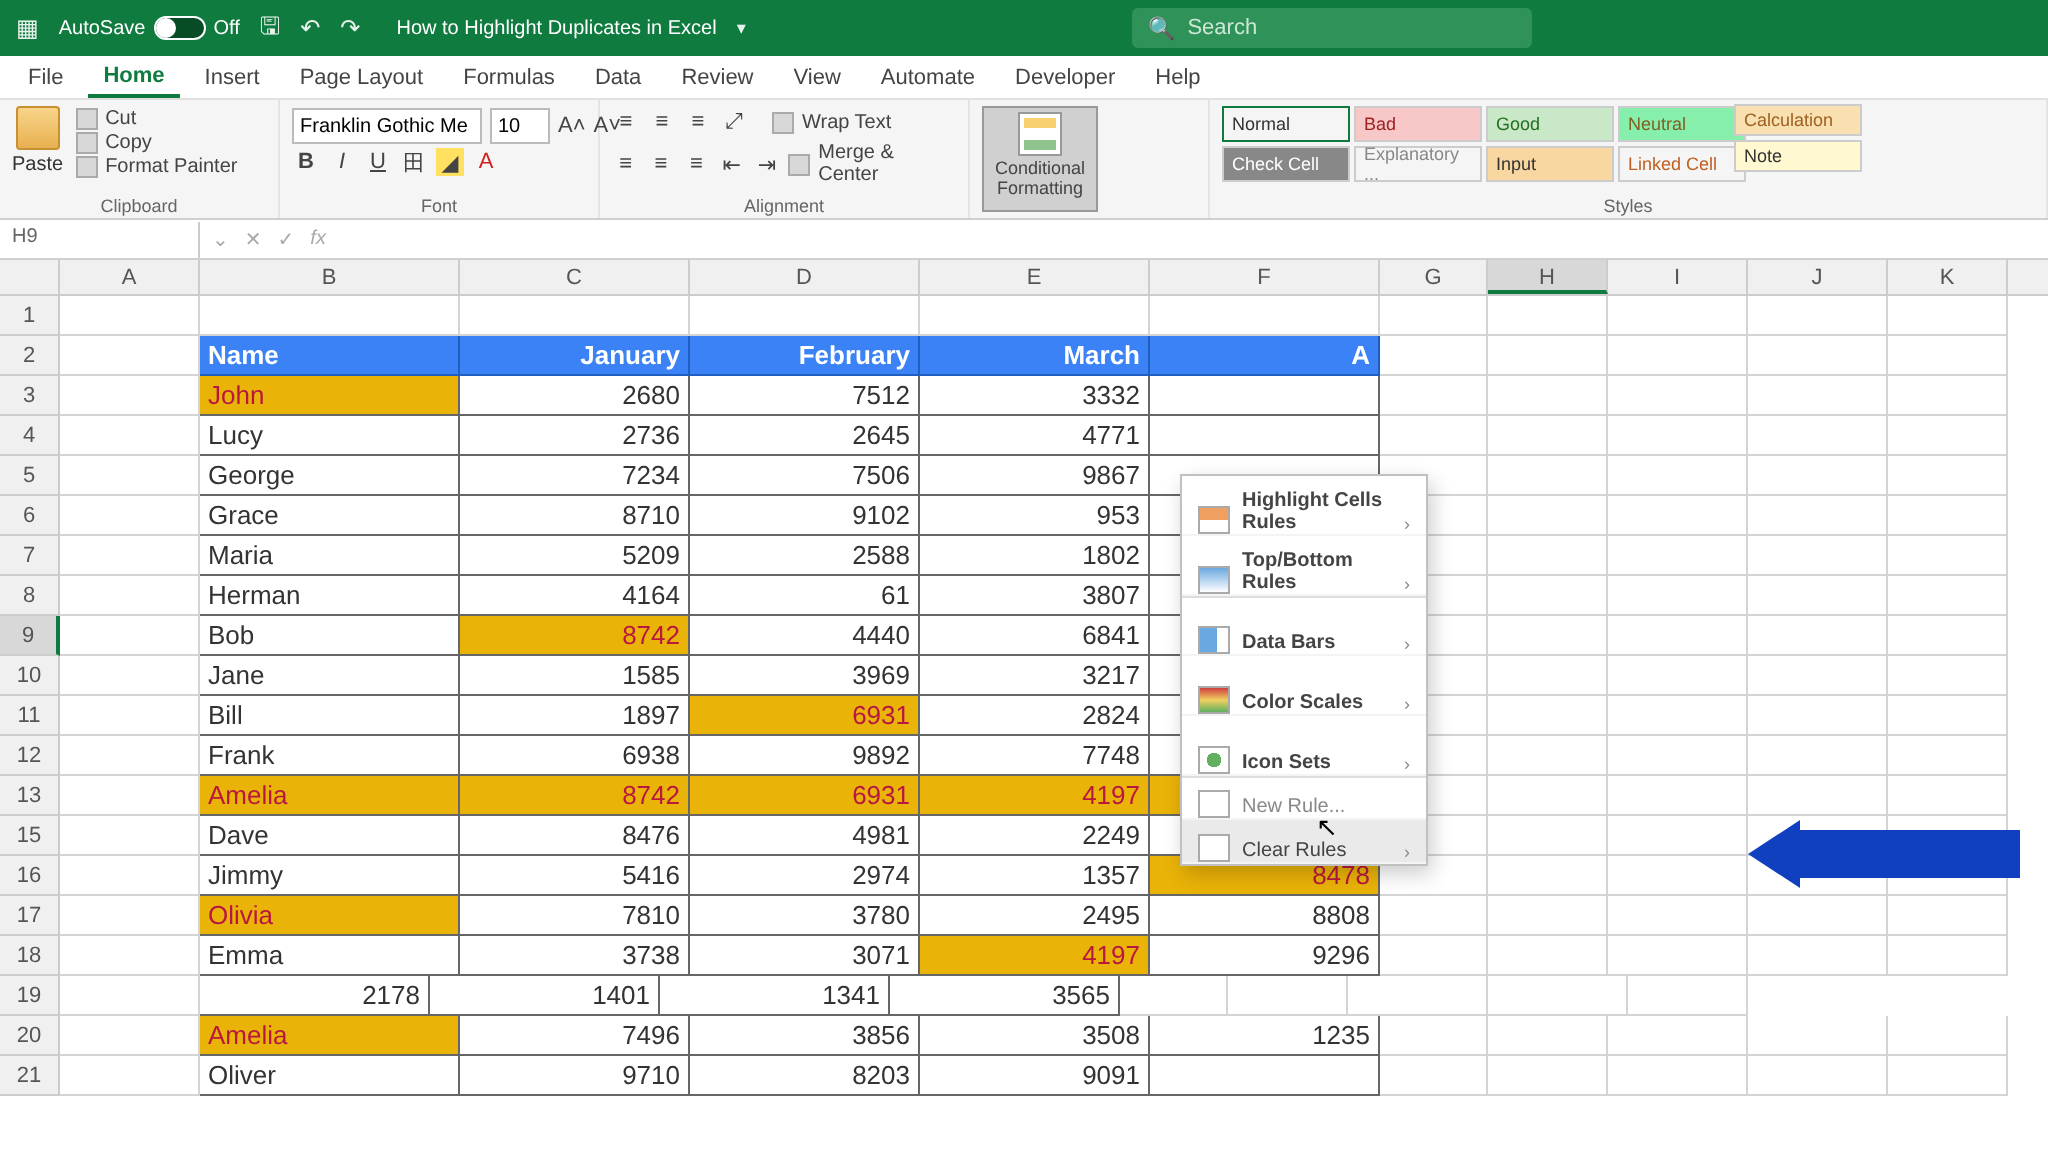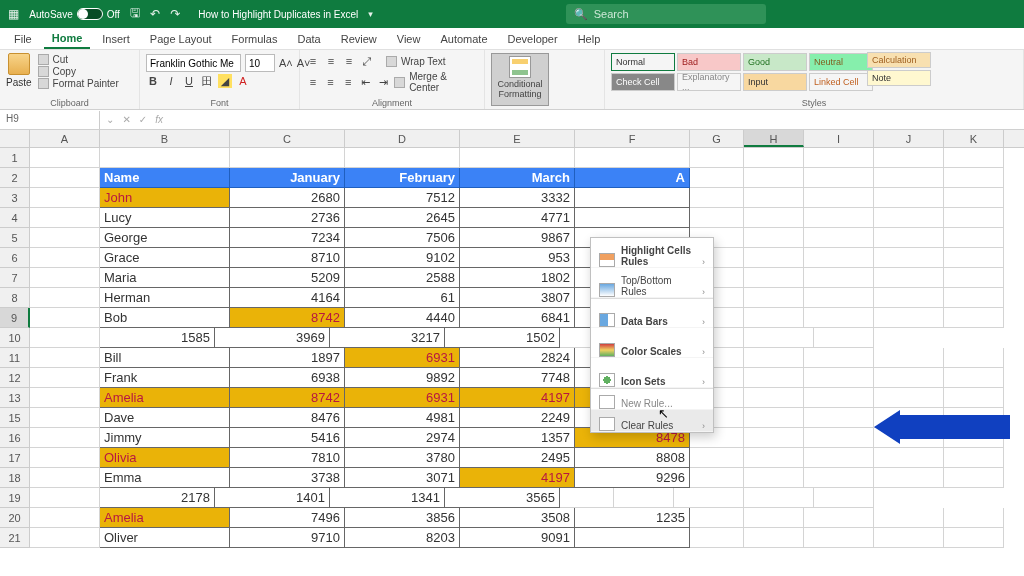--- a/index.html
+++ b/index.html
@@ -349,20 +349,21 @@
         <div class="cell datacell numcol " style="width:115px">1149</div>
         <div class="cell" style="width:54px"></div>
         <div class="cell" style="width:60px"></div>
         <div class="cell" style="width:70px"></div>
         <div class="cell" style="width:70px"></div>
         <div class="cell" style="width:60px"></div>
       </div>
       <div class="row ">
         <div class="rh ">10</div>
         <div class="cell ca"></div>
+        <div class="cell datacell namecol " style="width:130px">Jane</div>
         <div class="cell datacell numcol " style="width:115px">1585</div>
         <div class="cell datacell numcol " style="width:115px">3969</div>
         <div class="cell datacell numcol " style="width:115px">3217</div>
         <div class="cell datacell numcol " style="width:115px">1502</div>
         <div class="cell" style="width:54px"></div>
         <div class="cell" style="width:60px"></div>
         <div class="cell" style="width:70px"></div>
         <div class="cell" style="width:70px"></div>
         <div class="cell" style="width:60px"></div>
       </div>
@@ -508,21 +509,21 @@
     </div>
 
   <div class="cf-menu">
     <div class="cf-item">
         <div class="cf-ico hc"></div>
         <span style="font-weight:600">Highlight Cells Rules</span>
         <span class="arr">›</span>
       </div>
     <div class="cf-item">
         <div class="cf-ico tb"></div>
-        <span style="font-weight:400">Top/Bottom Rules</span>
+        <span style="font-weight:700">Top/Bottom Rules</span>
         <span class="arr">›</span>
       </div>
     <div class="cf-item sep">
         <div class="cf-ico db"></div>
         <span style="font-weight:600">Data Bars</span>
         <span class="arr">›</span>
       </div>
     <div class="cf-item">
         <div class="cf-ico cs"></div>
         <span style="font-weight:600">Color Scales</span>

